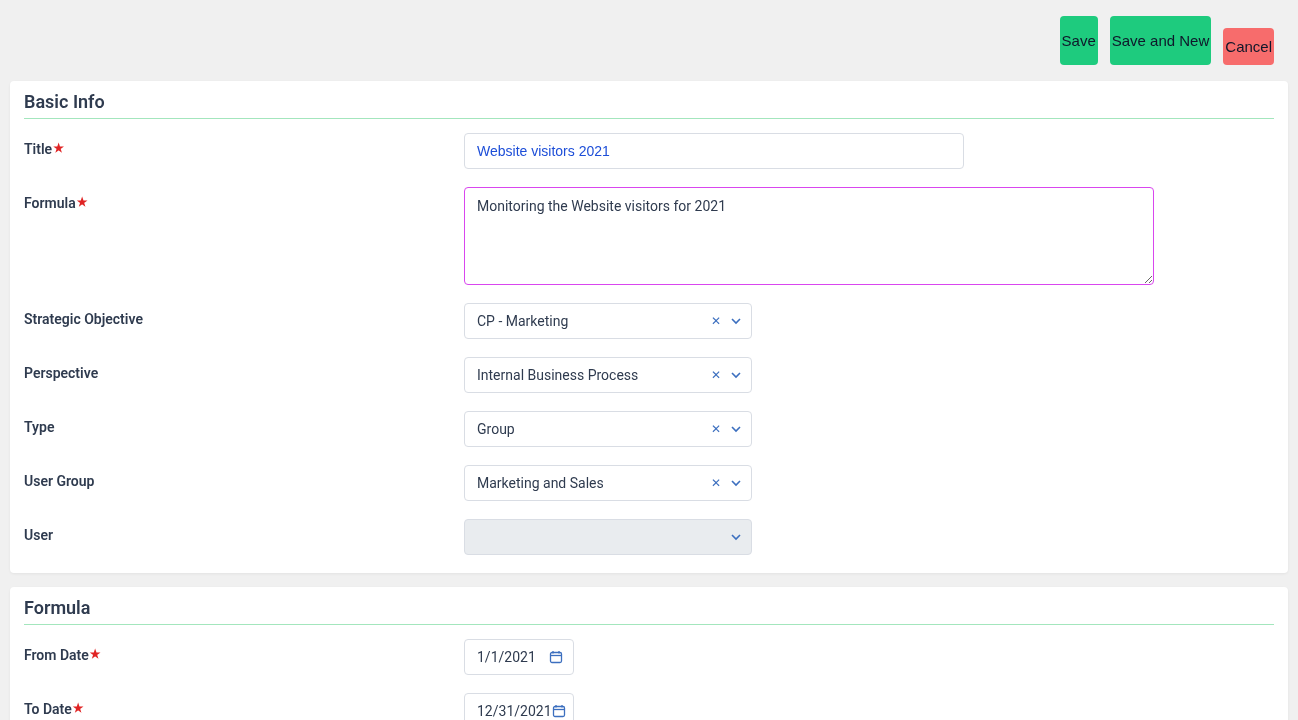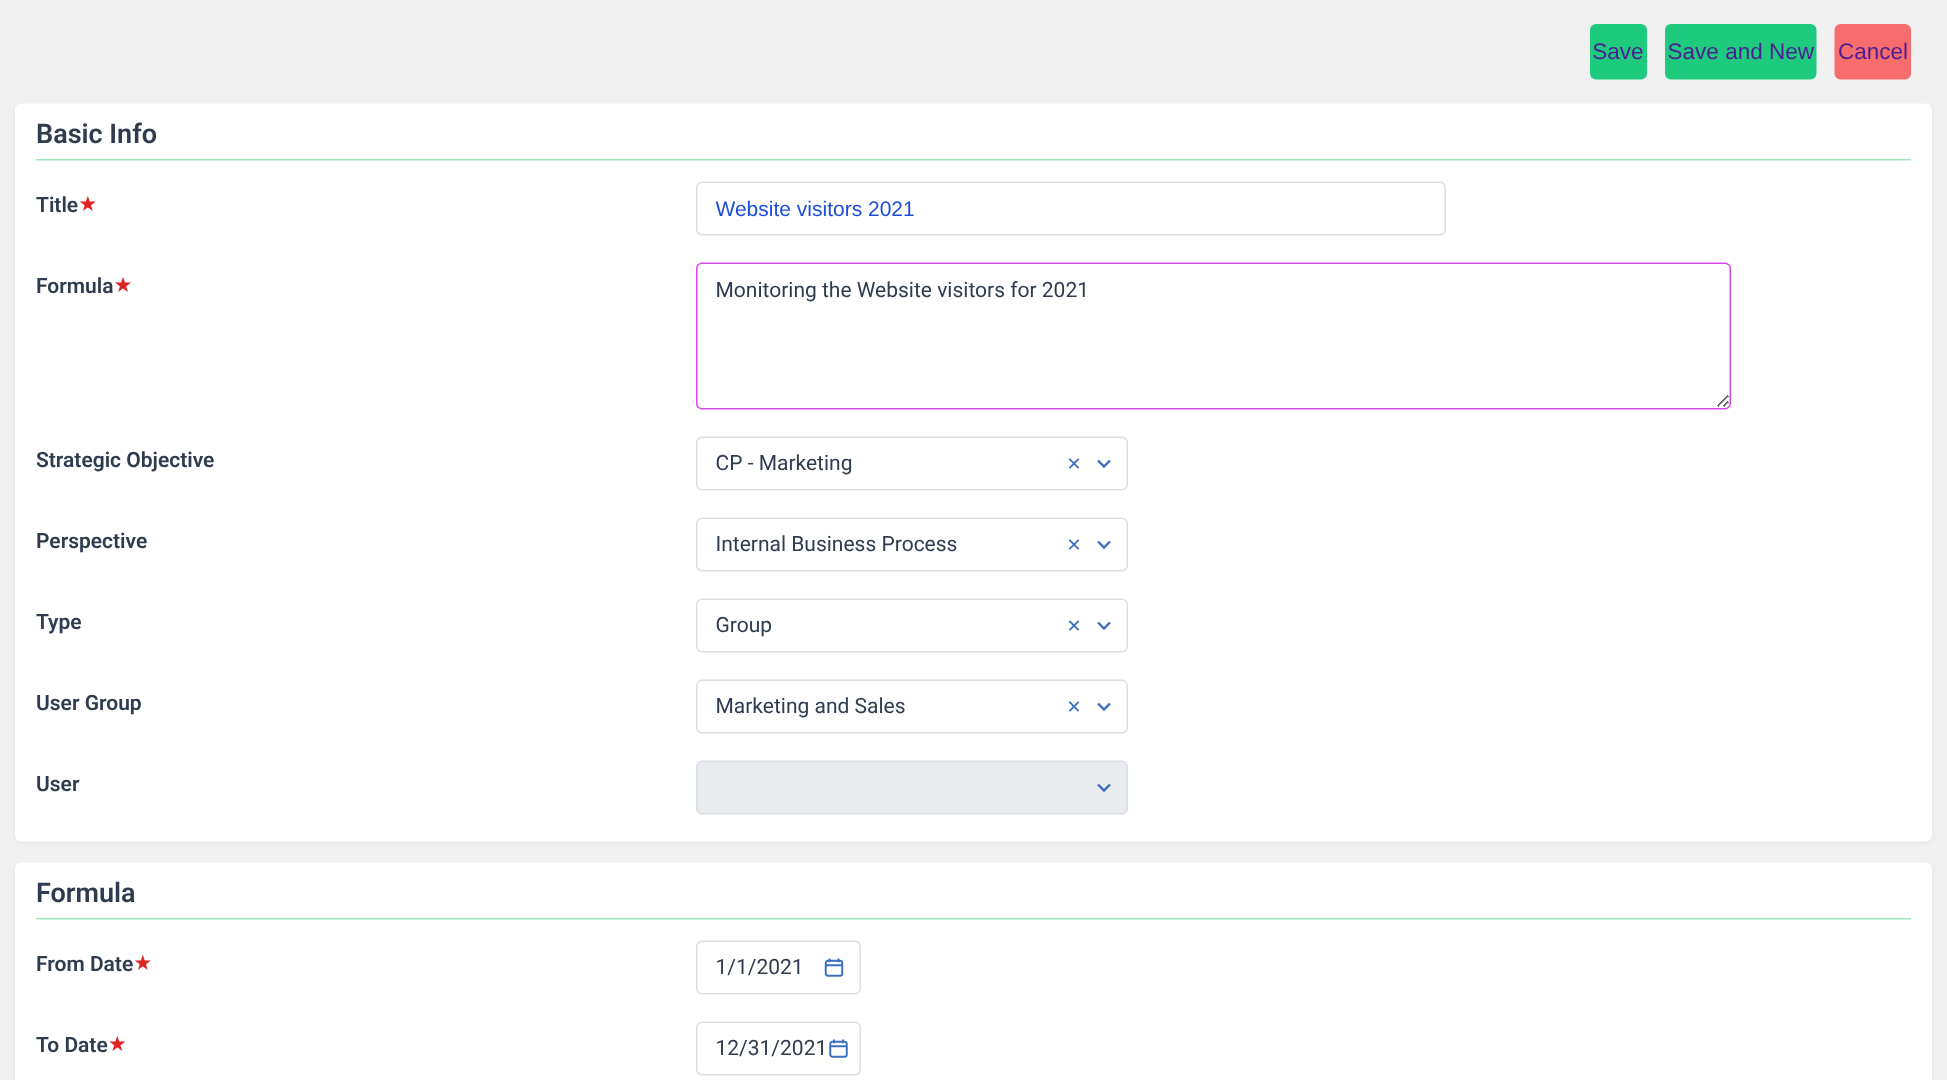--- a/index.html
+++ b/index.html
@@ -18,24 +18,24 @@
     justify-content: flex-end;
     gap: 12px;
     padding: 16px 24px;
   }
   .btn {
     border: none;
     border-radius: 4px;
     padding: 10px 2px;
     font-size: 15px;
     cursor: pointer;
-    color: #4c1d95;
+    color: #0f172a;
   }
   .btn-green { background: #1ecb7e; }
-  .btn-red   { background: #f76c6c; }
+  .btn-red   { background: #f76c6c; margin-top: 12px; }
   .panel {
     background: #fff;
     border-radius: 4px;
     margin: 0 10px 14px 10px;
     box-shadow: 0 1px 3px rgba(0,0,0,.06);
     padding: 10px 14px 18px 14px;
   }
   .panel-title {
     font-size: 18px;
     font-weight: 600;

